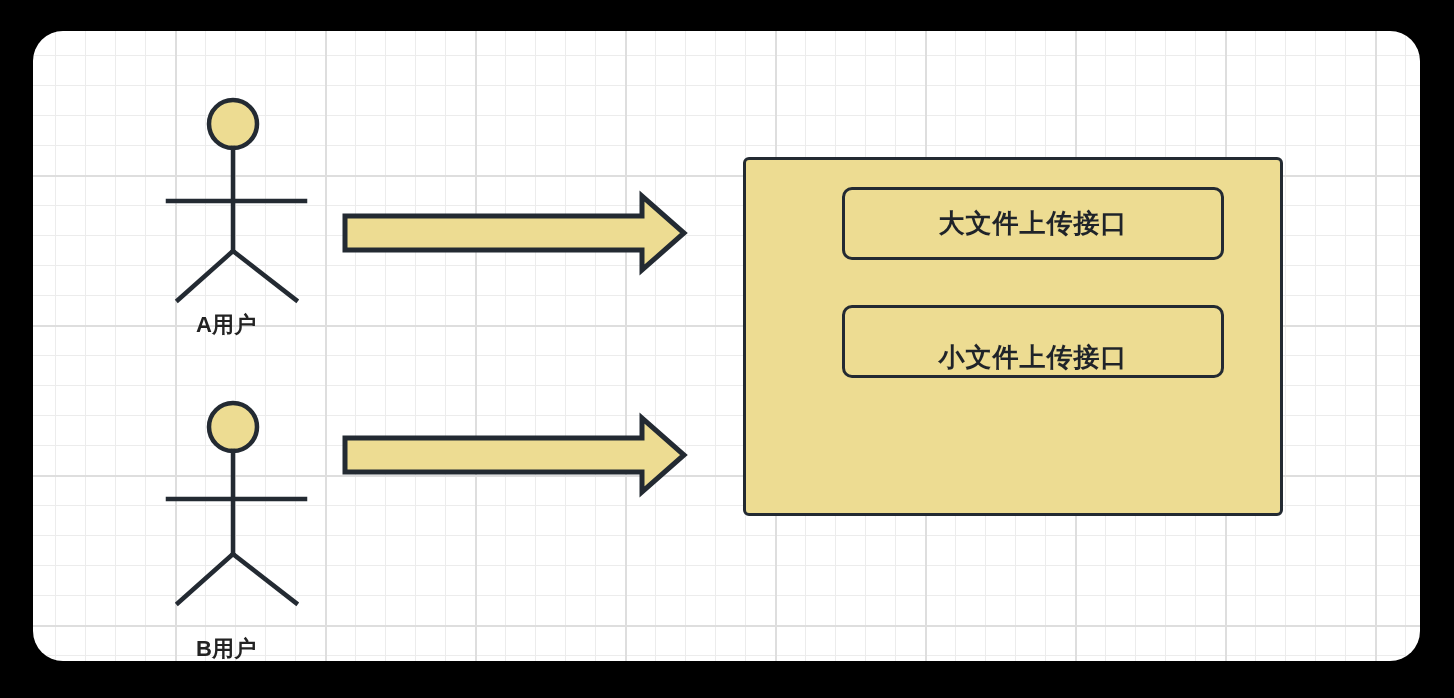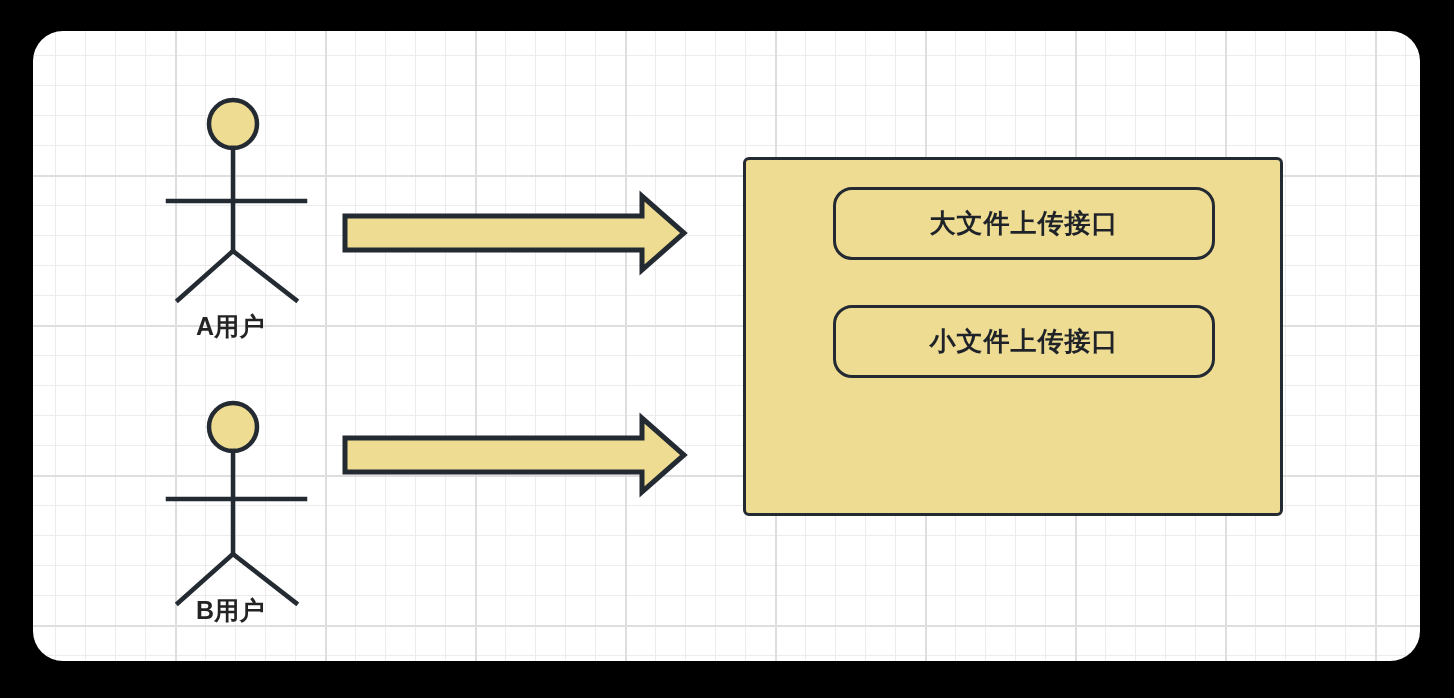--- a/index.html
+++ b/index.html
@@ -49,57 +49,57 @@
     left: 0;
     top: 0;
     width: 1454px;
     height: 698px;
     pointer-events: none;
   }
 
   
   .actor-label {
     position: absolute;
-    font-size: 25px;
+    font-size: 22px;
     font-weight: bold;
     color: #232323;
     white-space: nowrap;
     letter-spacing: 0.2px;
   }
   #actor-a-label { left: 196px; top: 310px; }
-  #actor-b-label { left: 196px; top: 594px; }
+  #actor-b-label { left: 196px; top: 634px; }
 
   
   #system-panel {
     position: absolute;
     left: 743px;
     top: 157px;
     width: 540px;
     height: 359px;
     background: #EDDC92;
     border: 3px solid #232A32;
     border-radius: 6px;
     box-sizing: border-box;
   }
 
   .iface-box {
     position: absolute;
-    left: 87px;
+    left: 96px;
     width: 382px;
     height: 73px;
     background: #EDDC92;
     border: 3px solid #232A32;
-    border-radius: 19px;
+    border-radius: 10px;
     box-sizing: border-box;
     display: flex;
     align-items: center;
     justify-content: center;
   }
   #iface-box-0 { top: 27px; }
-  #iface-box-1 { top: 145px; }
+  #iface-box-1 { top: 145px; align-items: flex-end; }
   #iface-box-2 { top: 259px; }
 
   .iface-label {
     font-size: 26px;
     font-weight: bold;
     color: #1F2329;
     letter-spacing: 1px;
     white-space: nowrap;
   }
 </style>

